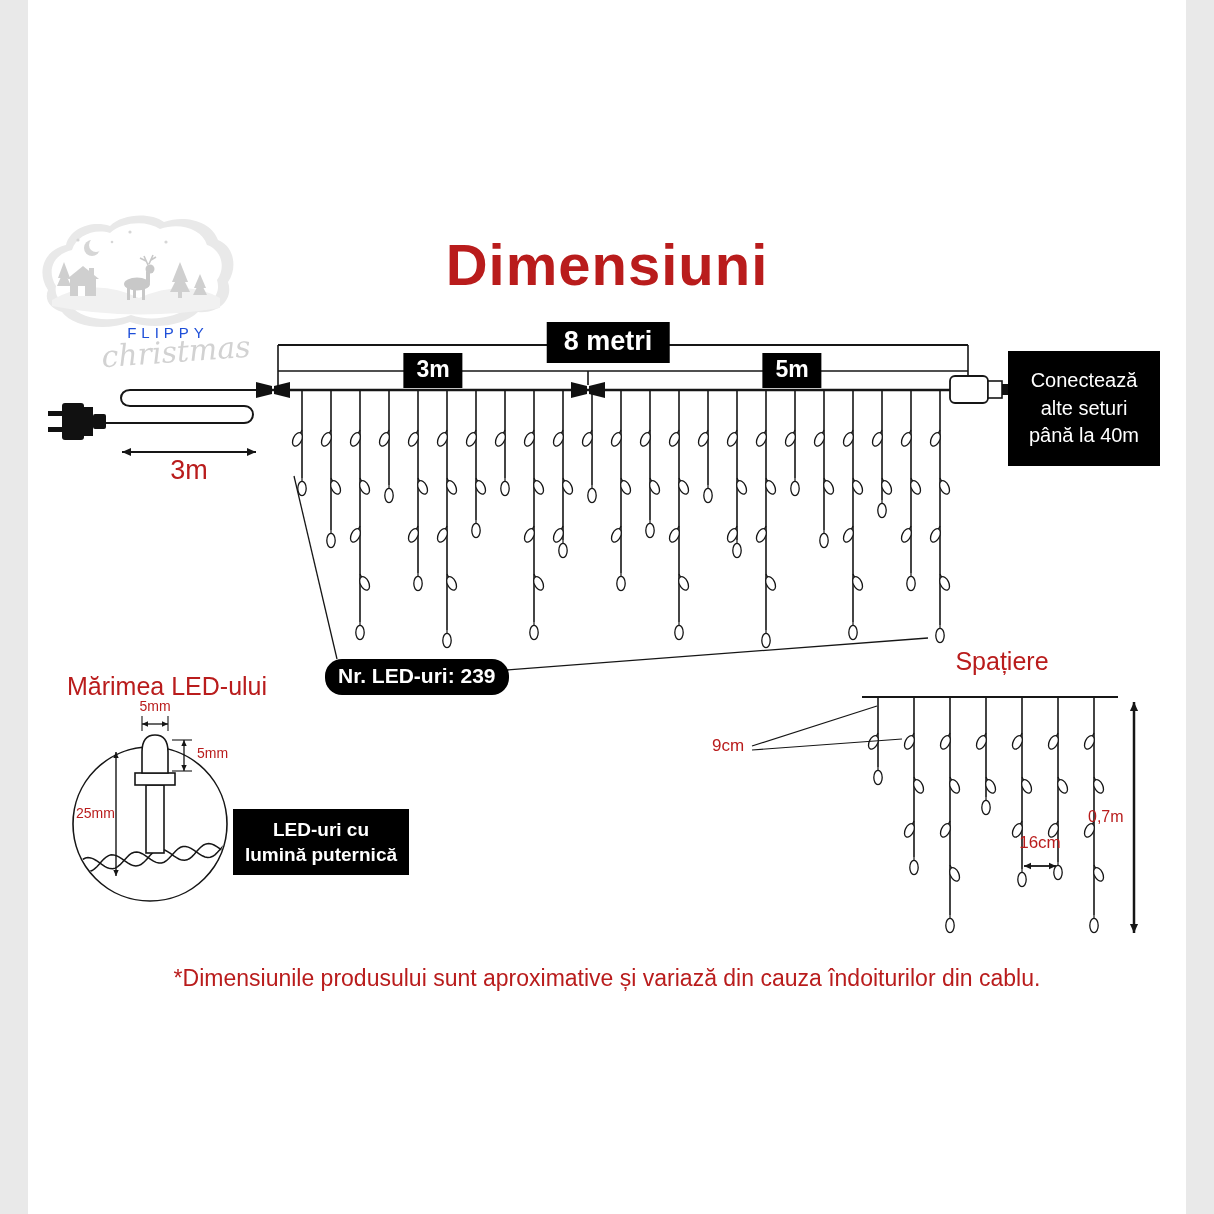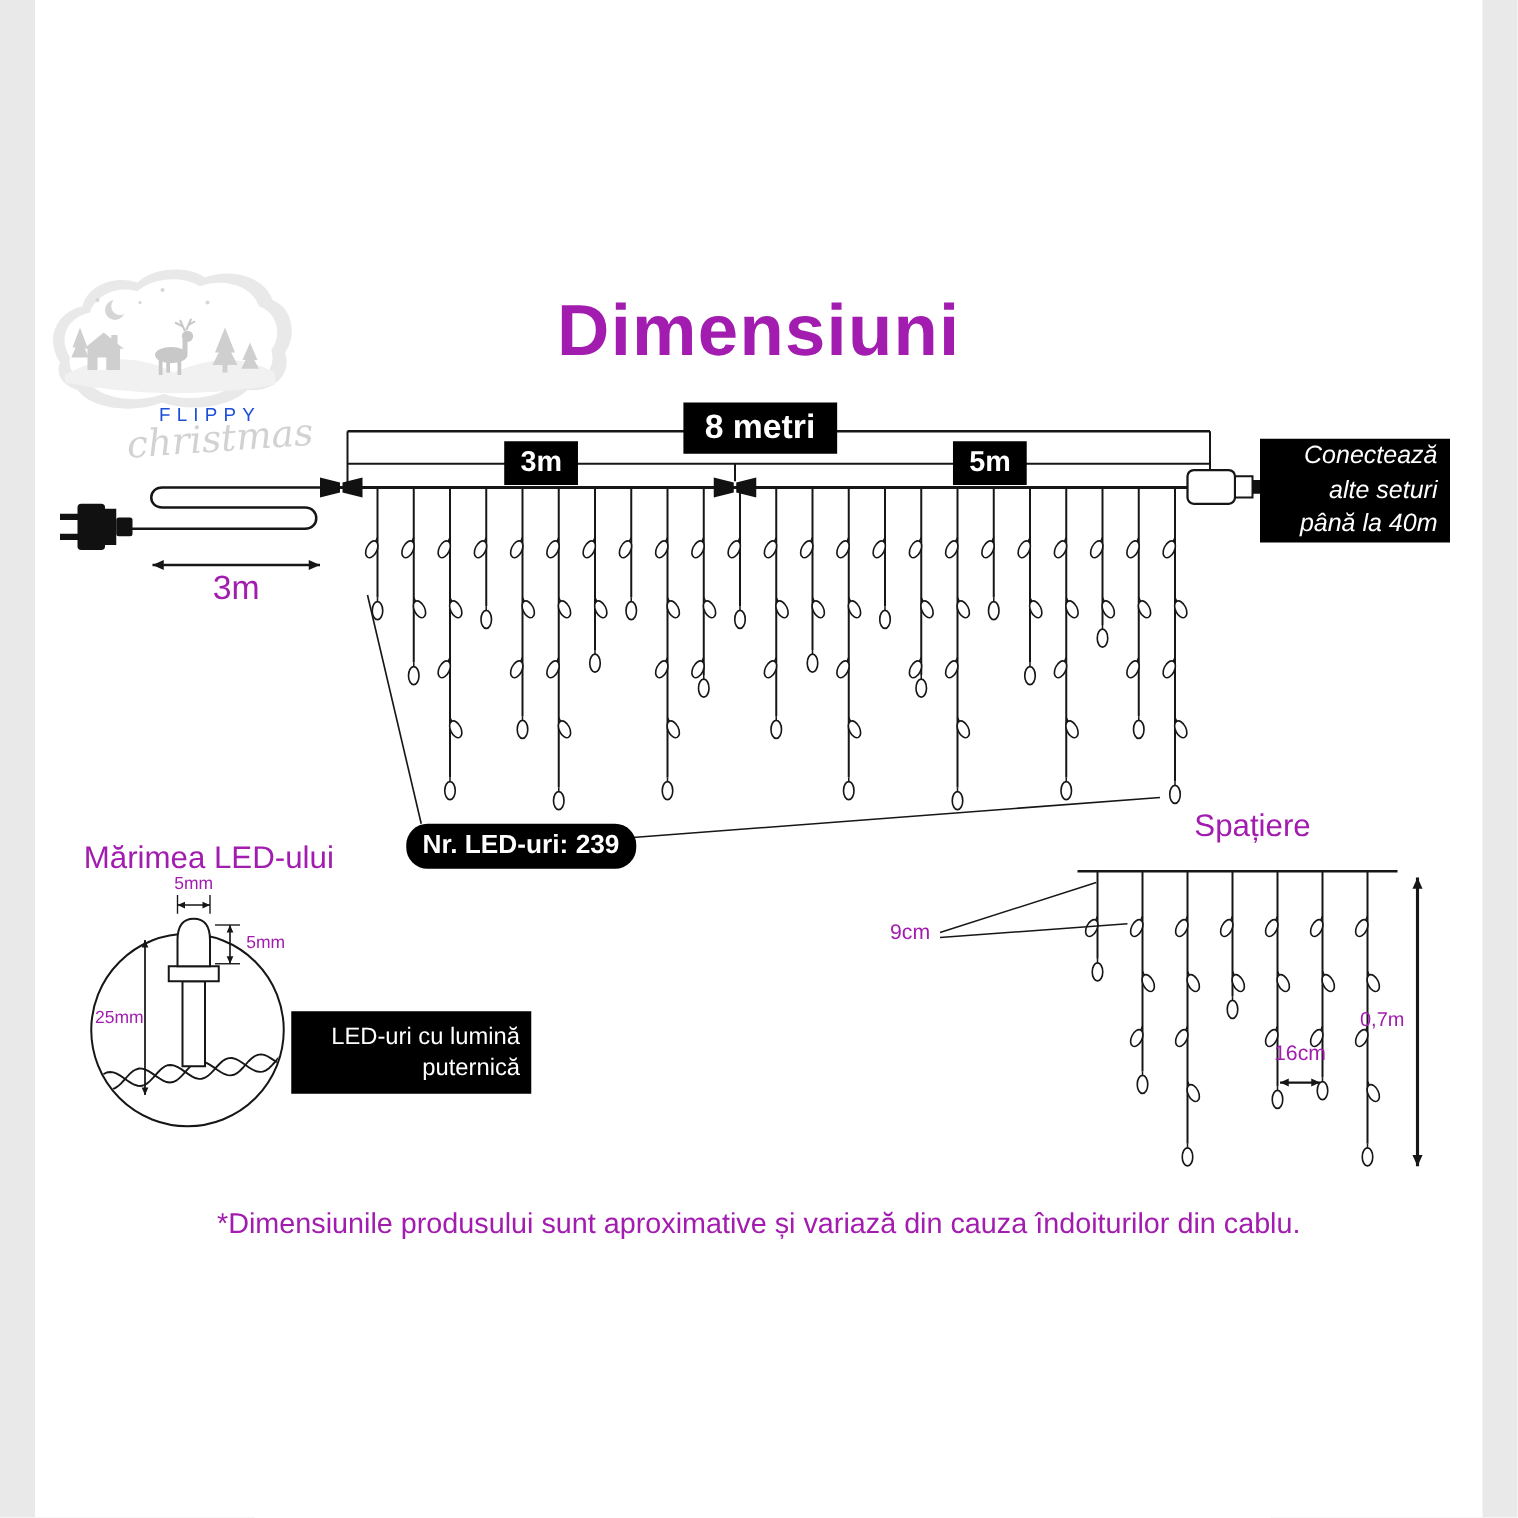--- a/index.html
+++ b/index.html
@@ -6,30 +6,30 @@
   html,body { width:1214px; height:1214px; }
   body {
     position:relative;
     background:#e9e9e9;
     font-family:"Liberation Sans", sans-serif;
     color:#141414;
     overflow:hidden;
   }
   .content-bg { position:absolute; left:28px; right:28px; top:0; bottom:0; background:#ffffff; z-index:0; }
   svg.layer { position:absolute; left:0; top:0; z-index:1; }
-  .lbl { position:absolute; z-index:2; color:#a21caf; line-height:1.1; }
+  .lbl { position:absolute; z-index:2; color:#b91c1c; line-height:1.1; }
   .box { position:absolute; z-index:2; background:#000000; color:#ffffff; text-align:center; }
   .cx  { transform:translateX(-50%); }
   #page-title { top:233px; left:50%; transform:translateX(-50%); font-size:58px; font-weight:700; letter-spacing:1px; white-space:nowrap; }
   #box-8m      { left:608px; top:322px; font-size:27px; font-weight:700; padding:4px 17px 6px; white-space:nowrap; }
   #box-3m      { left:433px; top:353px; font-size:23px; font-weight:700; padding:3px 13px 5px; white-space:nowrap; }
   #box-5m      { left:775px; top:353px; font-size:23px; font-weight:700; padding:3px 13px 5px; white-space:nowrap;margin-left:17px; }
-  #box-connect { left:1008px; top:351px; width:152px; font-size:20px; font-weight:400; text-align:right; padding:0 10px; line-height:1.38;font-style:italic; }
+  #box-connect { left:1008px; top:351px; width:152px; font-size:20px; font-weight:400; text-align:center; padding:16px 10px; line-height:1.38; }
   #box-ledcount{ left:325px; top:659px; font-size:21px; font-weight:700; padding:5px 13px 7px; white-space:nowrap;border-radius:17px; }
-  #box-lednote { left:233px; top:809px; width:192px; font-size:19px; font-weight:400; text-align:right; padding:8px 9px; line-height:1.32; }
+  #box-lednote { left:233px; top:809px; width:176px; font-size:19px; font-weight:700; text-align:center; padding:8px 9px; line-height:1.32; }
   #lead-3m      { left:189px; top:456px; font-size:27px; }
   #marimea-title{ left:52px;  top:673px; font-size:25px; white-space:nowrap;margin-left:15px; }
   #lbl-5mm-top  { left:155px; top:699px; font-size:14px; }
   #lbl-5mm-right{ left:197px; top:746px; font-size:14px; }
   #lbl-25mm     { left:76px;  top:806px; font-size:14px; }
   #spatiere-title{ left:1002px; top:648px; font-size:25px; white-space:nowrap; }
   #lbl-9cm      { left:712px;  top:737px; font-size:17px; }
   #lbl-16cm     { left:1040px; top:834px; font-size:17px; }
   #lbl-07m      { left:1088px; top:808px; font-size:16px; }
   #footnote { left:50%; top:966px; transform:translateX(-50%); font-size:23px; white-space:nowrap; }

